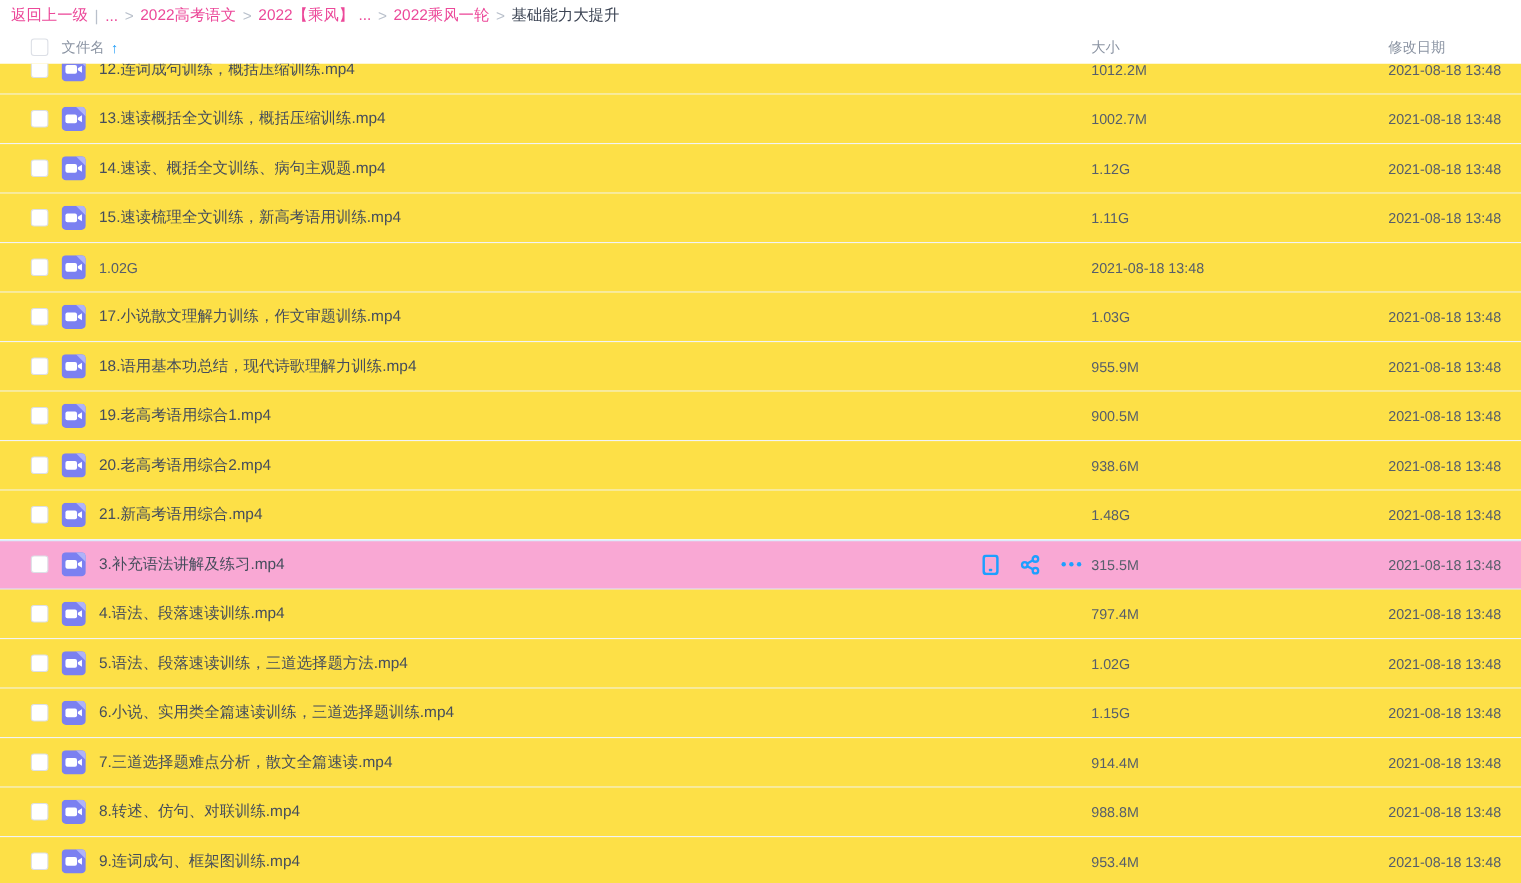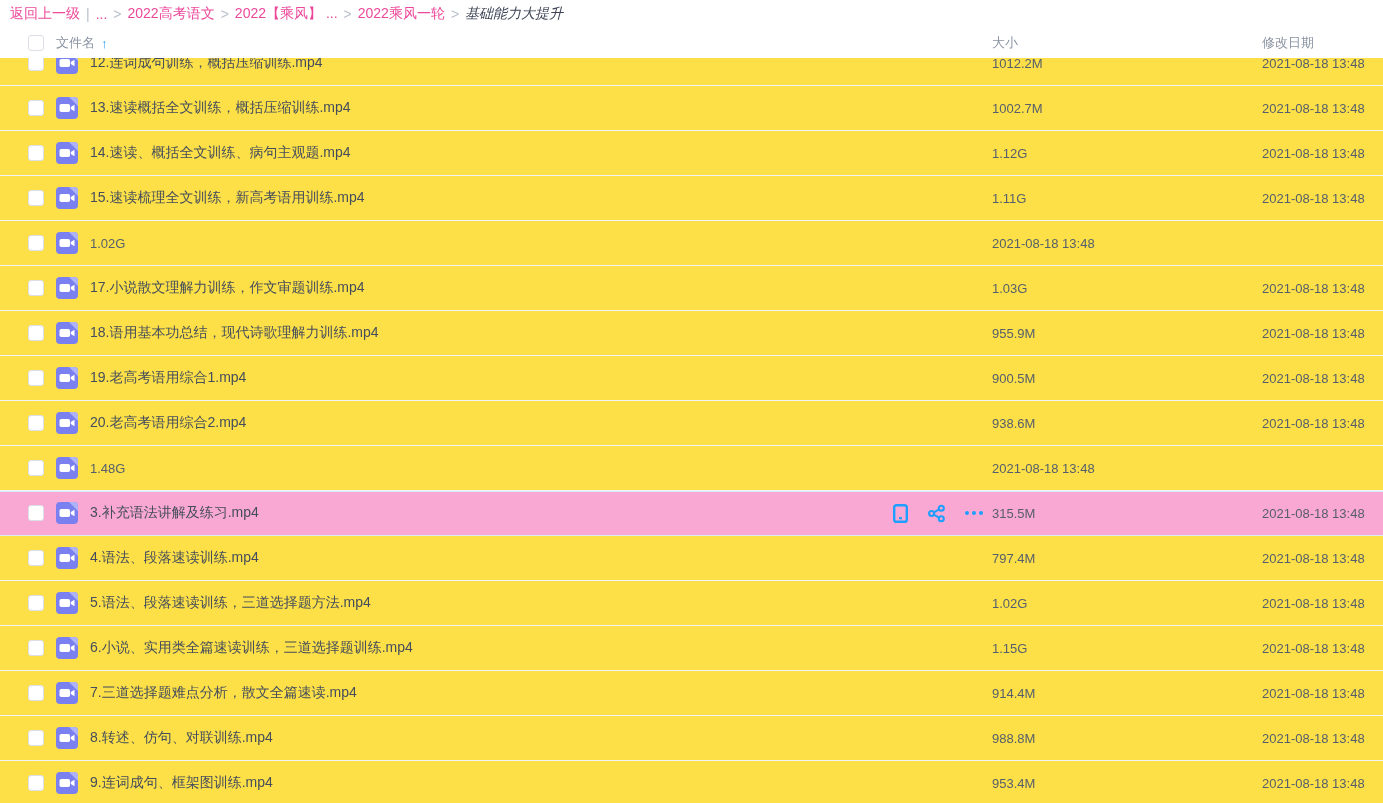--- a/index.html
+++ b/index.html
@@ -4,21 +4,21 @@
 <style>
   * { margin:0; padding:0; box-sizing:border-box; }
   html,body { width:1383px; height:803px; overflow:hidden; background:#fff;
     font-family:"Liberation Sans","DejaVu Sans",sans-serif; }
 
   
   .breadcrumb { height:28px; display:flex; align-items:center; padding-left:10px;
     font-size:14px; white-space:nowrap; }
   .bc-link { color:#ec4899; cursor:pointer; margin-right:6px; }
   .bc-sep  { color:#b9c0cb; margin-right:6px; }
-  .bc-current { color:#3c4454;font-style:italic; }
+  .bc-current { color:#3c4454; }
 
   
   .grid { display:grid; grid-template-columns:16px 22px 1fr 258px 93px;
     column-gap:12px; padding:0 28px; align-items:center; }
 
   
   .thead { height:30px; color:#8a93a2; font-size:13px; }
   .th-name { grid-column:2/4; display:flex; align-items:center; gap:6px; }
   .sort-arrow { color:#1d9cf9; font-weight:bold; font-size:13px; }
 
@@ -222,20 +222,21 @@
   <div class="row grid">
     <span class="cb"></span>
     <span class="ficon">
       <svg width="22" height="22" viewBox="0 0 22 22">
         <rect width="22" height="22" rx="4" fill="#7B80F1"></rect>
         <path d="M13 0 H18 A4 4 0 0 1 22 4 V9 Z" fill="#AFB3F8"></path>
         <rect x="3.5" y="7" width="10.5" height="8" rx="1.8" fill="#ffffff"></rect>
         <path d="M18.5 7.8 V14.2 L14.8 11.9 V10.1 Z" fill="#ffffff"></path>
       </svg>
     </span>
+    <span class="fname">21.新高考语用综合.mp4</span>
     <span class="fsize">1.48G</span>
     <span class="fdate">2021-08-18 13:48</span>
 
   </div>
 
   <div class="row grid hl">
     <span class="cb"></span>
     <span class="ficon">
       <svg width="22" height="22" viewBox="0 0 22 22">
         <rect width="22" height="22" rx="4" fill="#7B80F1"></rect>

